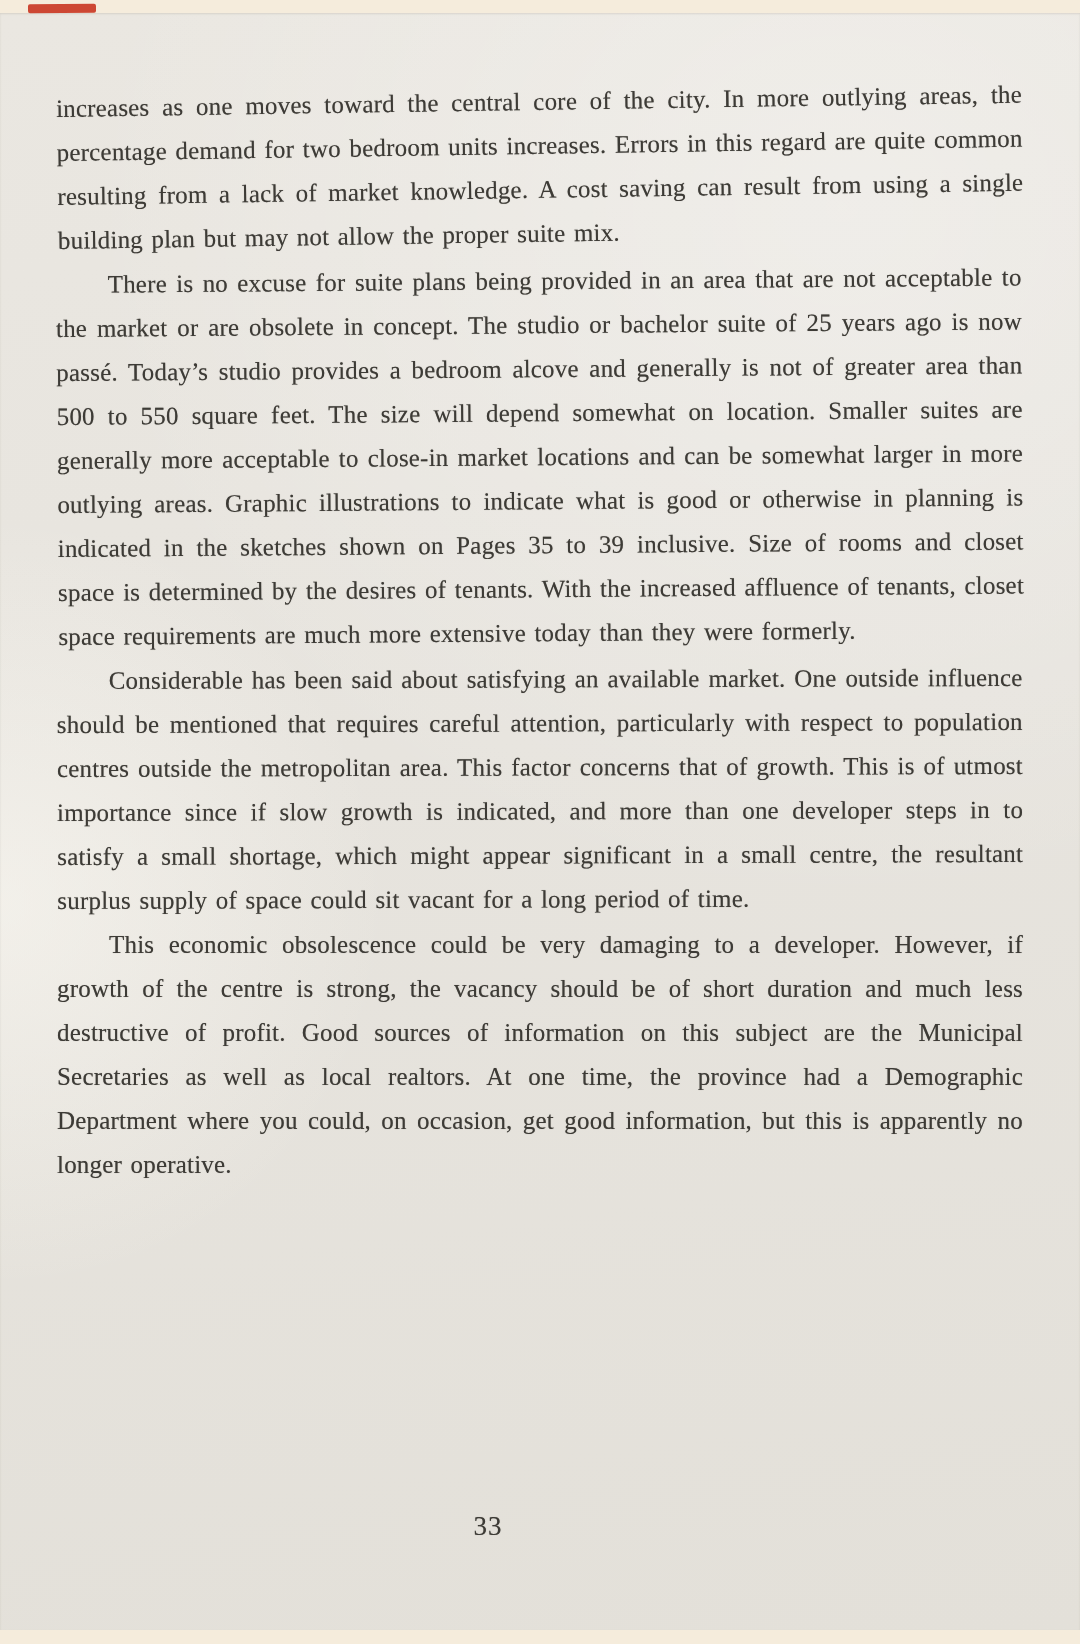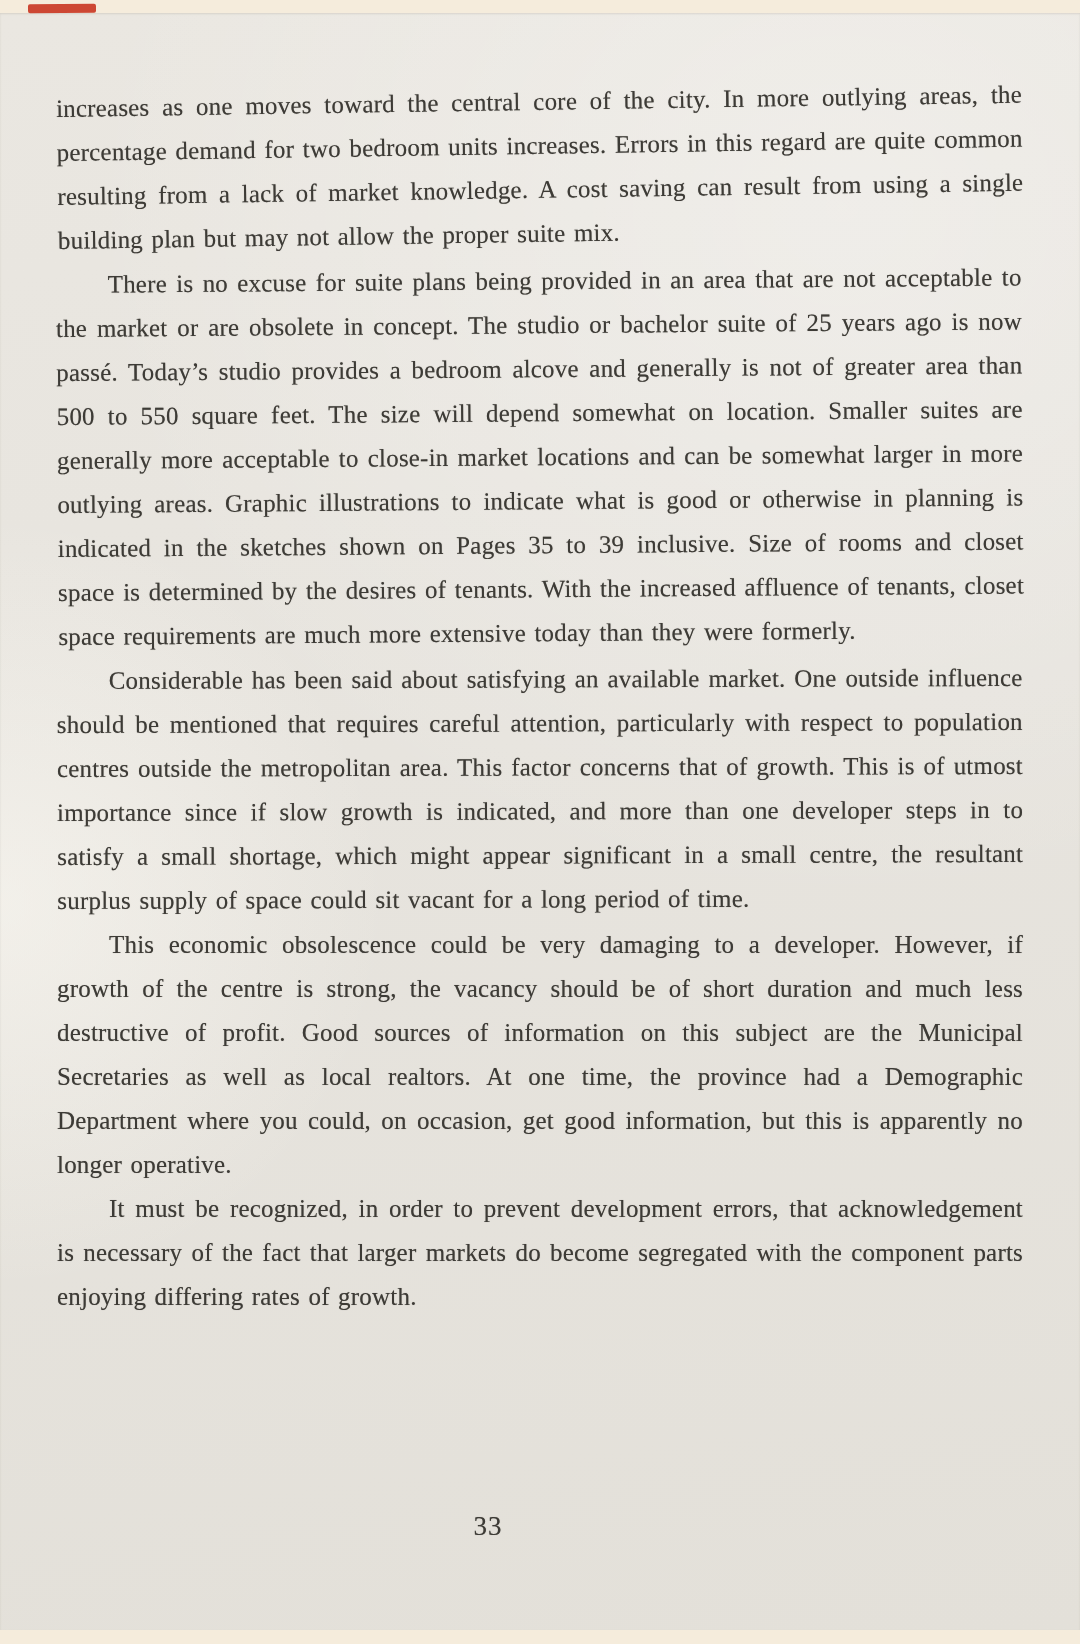--- a/index.html
+++ b/index.html
@@ -93,19 +93,18 @@
 
   <div class="edge-mark"></div>
 
   <div class="paper">
 
     <div class="textblock">
       <p class="para tilt-strong">increases as one moves toward the central core of the city. In more outlying areas, the percentage demand for two bedroom units increases. Errors in this regard are quite common resulting from a lack of market knowledge. A cost saving can result from using a single building plan but may not allow the proper suite mix.</p>
       <p class="para indent tilt-med">There is no excuse for suite plans being provided in an area that are not acceptable to the market or are obsolete in concept. The studio or bachelor suite of 25 years ago is now passé. Today’s studio provides a bedroom alcove and generally is not of greater area than 500 to 550 square feet. The size will depend somewhat on location. Smaller suites are generally more acceptable to close-in market locations and can be somewhat larger in more outlying areas. Graphic illustrations to indicate what is good or otherwise in planning is indicated in the sketches shown on Pages 35 to 39 inclusive. Size of rooms and closet space is determined by the desires of tenants. With the increased affluence of tenants, closet space requirements are much more extensive today than they were formerly.</p>
       <p class="para indent tilt-soft">Considerable has been said about satisfying an available market. One outside influence should be mentioned that requires careful attention, particularly with respect to population centres outside the metropolitan area. This factor concerns that of growth. This is of utmost importance since if slow growth is indicated, and more than one developer steps in to satisfy a small shortage, which might appear significant in a small centre, the resultant surplus supply of space could sit vacant for a long period of time.</p>
       <p class="para indent">This economic obsolescence could be very damaging to a developer. However, if growth of the centre is strong, the vacancy should be of short duration and much less destructive of profit. Good sources of information on this subject are the Municipal Secretaries as well as local realtors. At one time, the province had a Demographic Department where you could, on occasion, get good information, but this is apparently no longer operative.</p>
-      <p class="para indent">It must be recognized, in order to prevent development errors, that acknowledgement is necessary of the fact that larger markets do become segregated with the component parts enjoying differing rates of growth.</p>
     </div>
 
     <div class="pagenum">33</div>
 
   </div>
 </div>
 
 </body></html>

